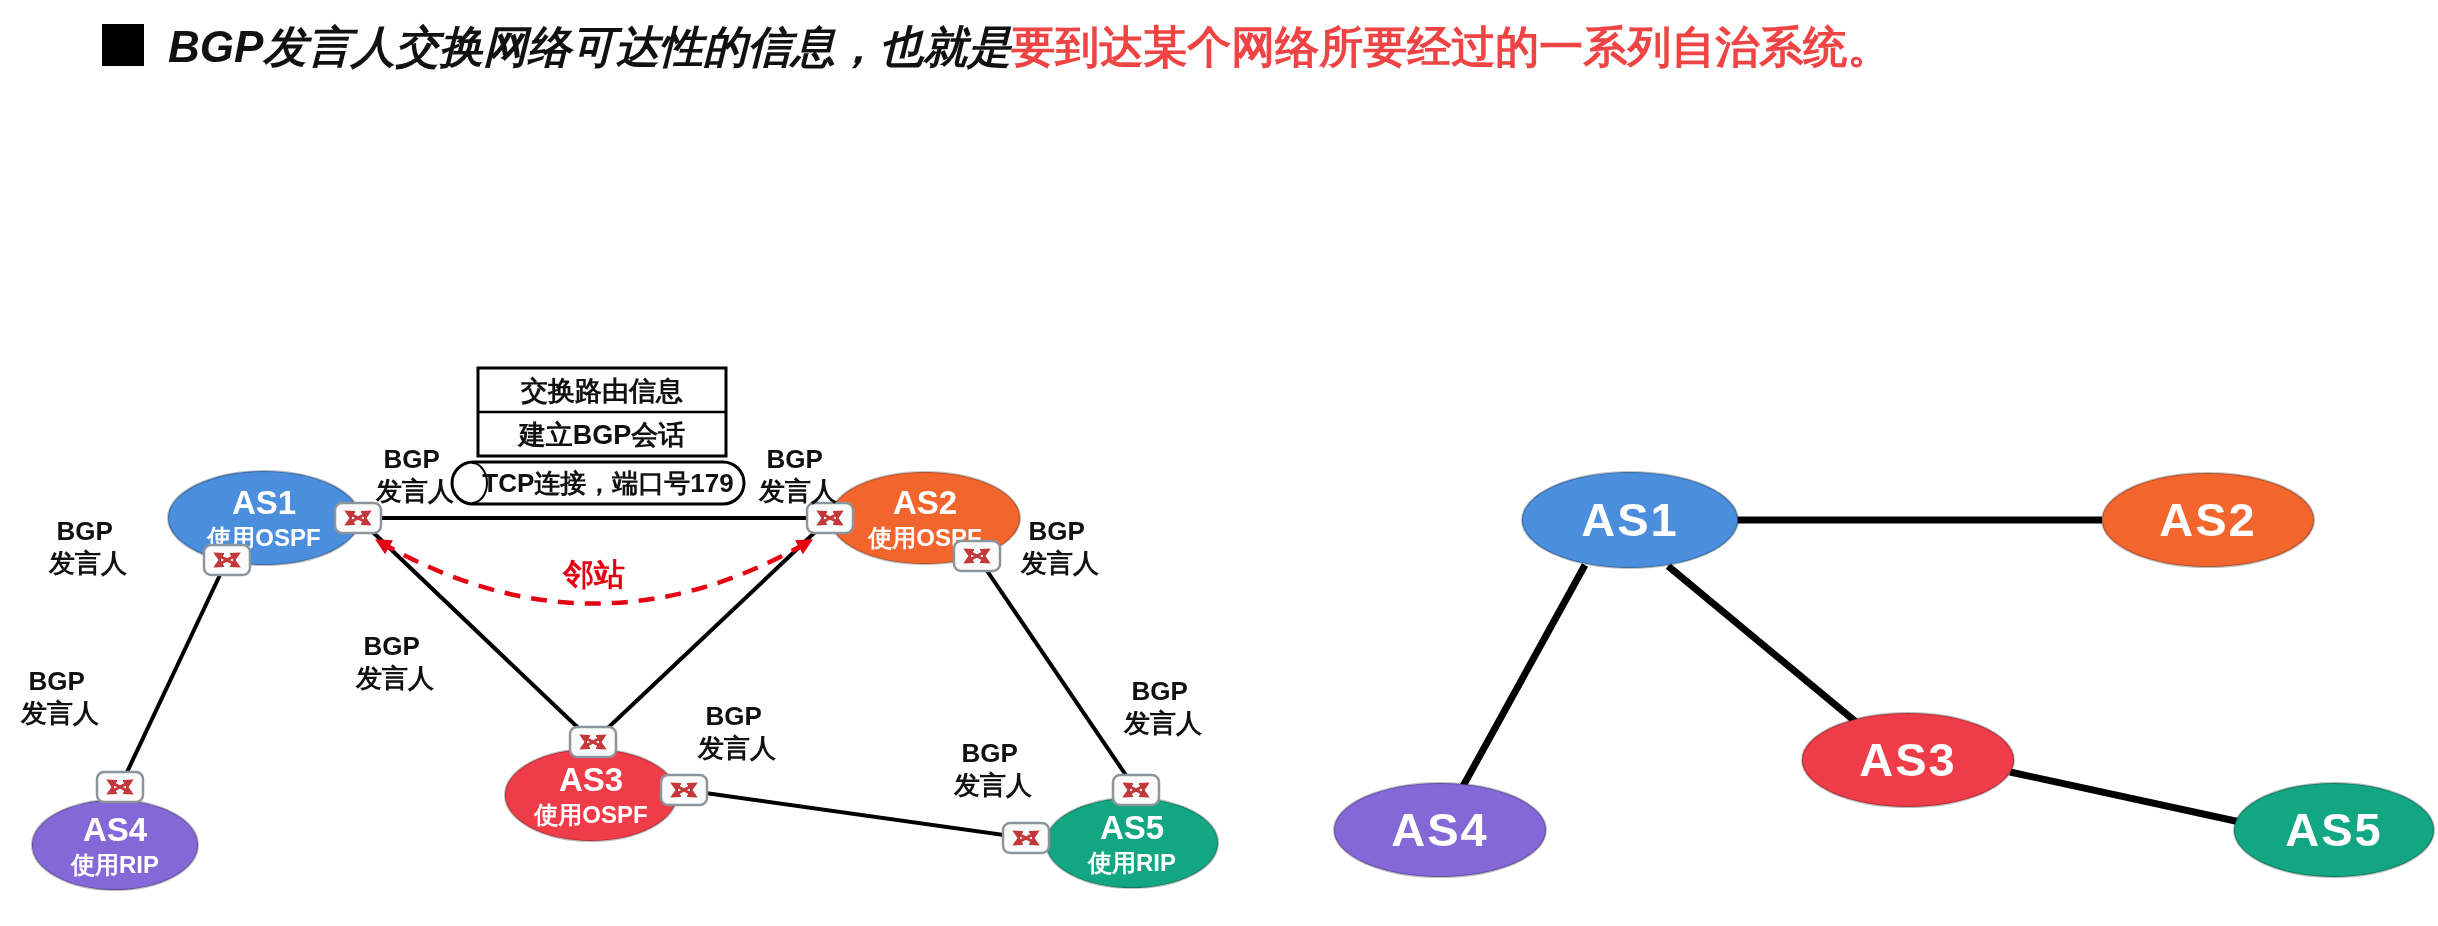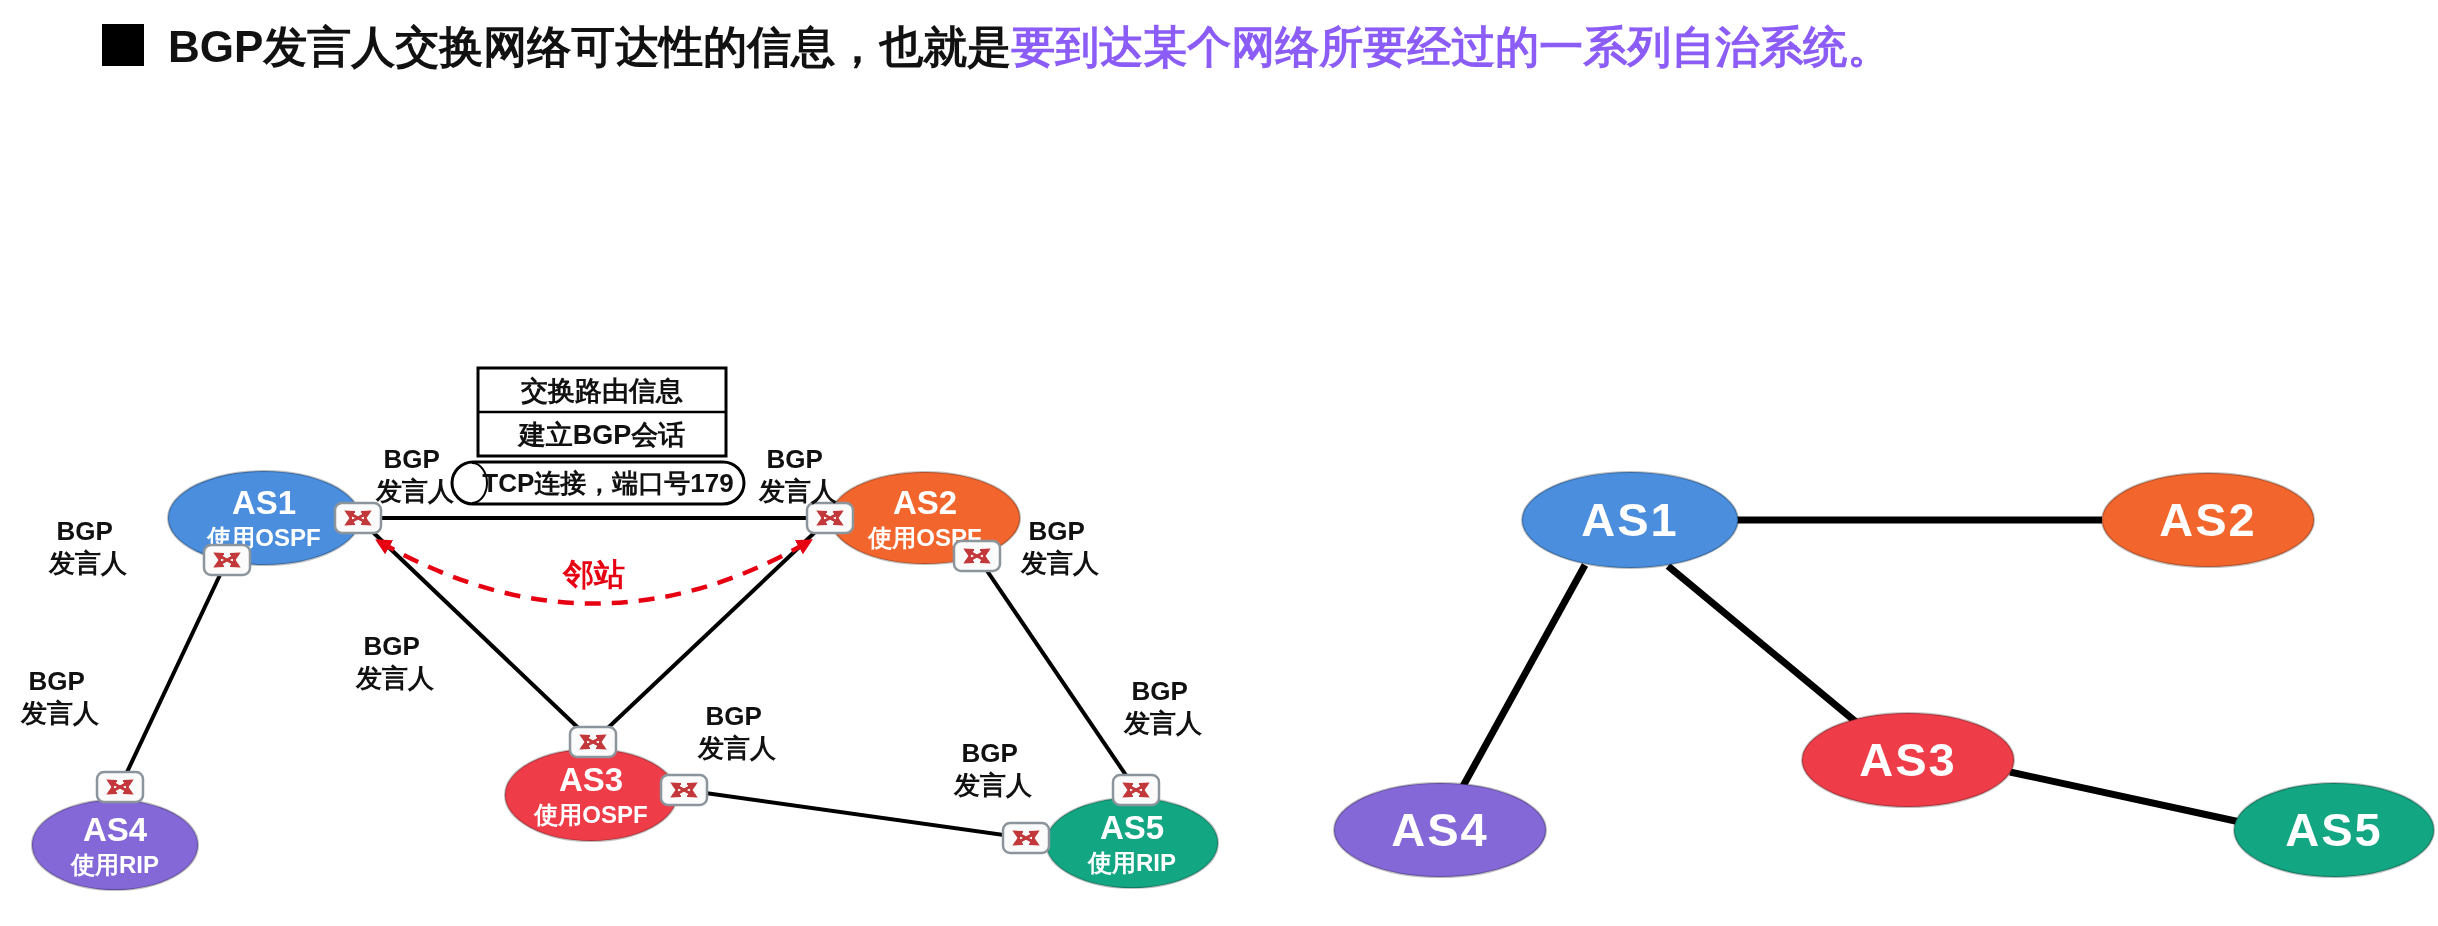--- a/index.html
+++ b/index.html
@@ -5,22 +5,22 @@
   html, body { margin: 0; padding: 0; }
   body { font-family: "Liberation Sans", "DejaVu Sans", sans-serif; background: #fff; }
   .slide { position: relative; width: 2438px; height: 926px; background: #ffffff; overflow: hidden; }
 
   .bullets { position: absolute; left: 102px; top: 16px; width: 2320px; z-index: 2; }
   .bullet-line {
     font-size: 44px; font-weight: bold; line-height: 1.42; color: #111;
     padding-left: 66px; text-indent: -66px; margin: 0 0 22px 0;
   }
   .sq { display: inline-block; width: 42px; height: 42px; background: #000; margin-right: 24px; vertical-align: -4px; }
-  .red { color: #8b5cf6; margin-top: 28px; }
-  .blk { color: #111; }
+  .red { color: #ef4444; margin-top: 28px; }
+  .blk { color: #111; font-style: italic; }
 
   svg.canvas { position: absolute; left: 0; top: 0; z-index: 1; }
 
   .spk          { font-weight: bold; font-size: 26px; fill: #111; text-anchor: middle; }
   .as-name      { font-weight: bold; font-size: 33px; fill: #fff; text-anchor: middle; }
   .as-proto     { font-weight: bold; font-size: 24px; fill: #fff; text-anchor: middle; }
   .box-text     { font-weight: bold; font-size: 27px; fill: #111; text-anchor: middle; }
   .cyl-text     { font-weight: bold; font-size: 26px; fill: #111; text-anchor: middle; }
   .neighbor-text{ font-weight: bold; font-size: 31px; fill: #e60012; text-anchor: middle; }
   .as-name-big  { font-weight: bold; font-size: 47px; fill: #fff; text-anchor: middle; letter-spacing: 2px; }

